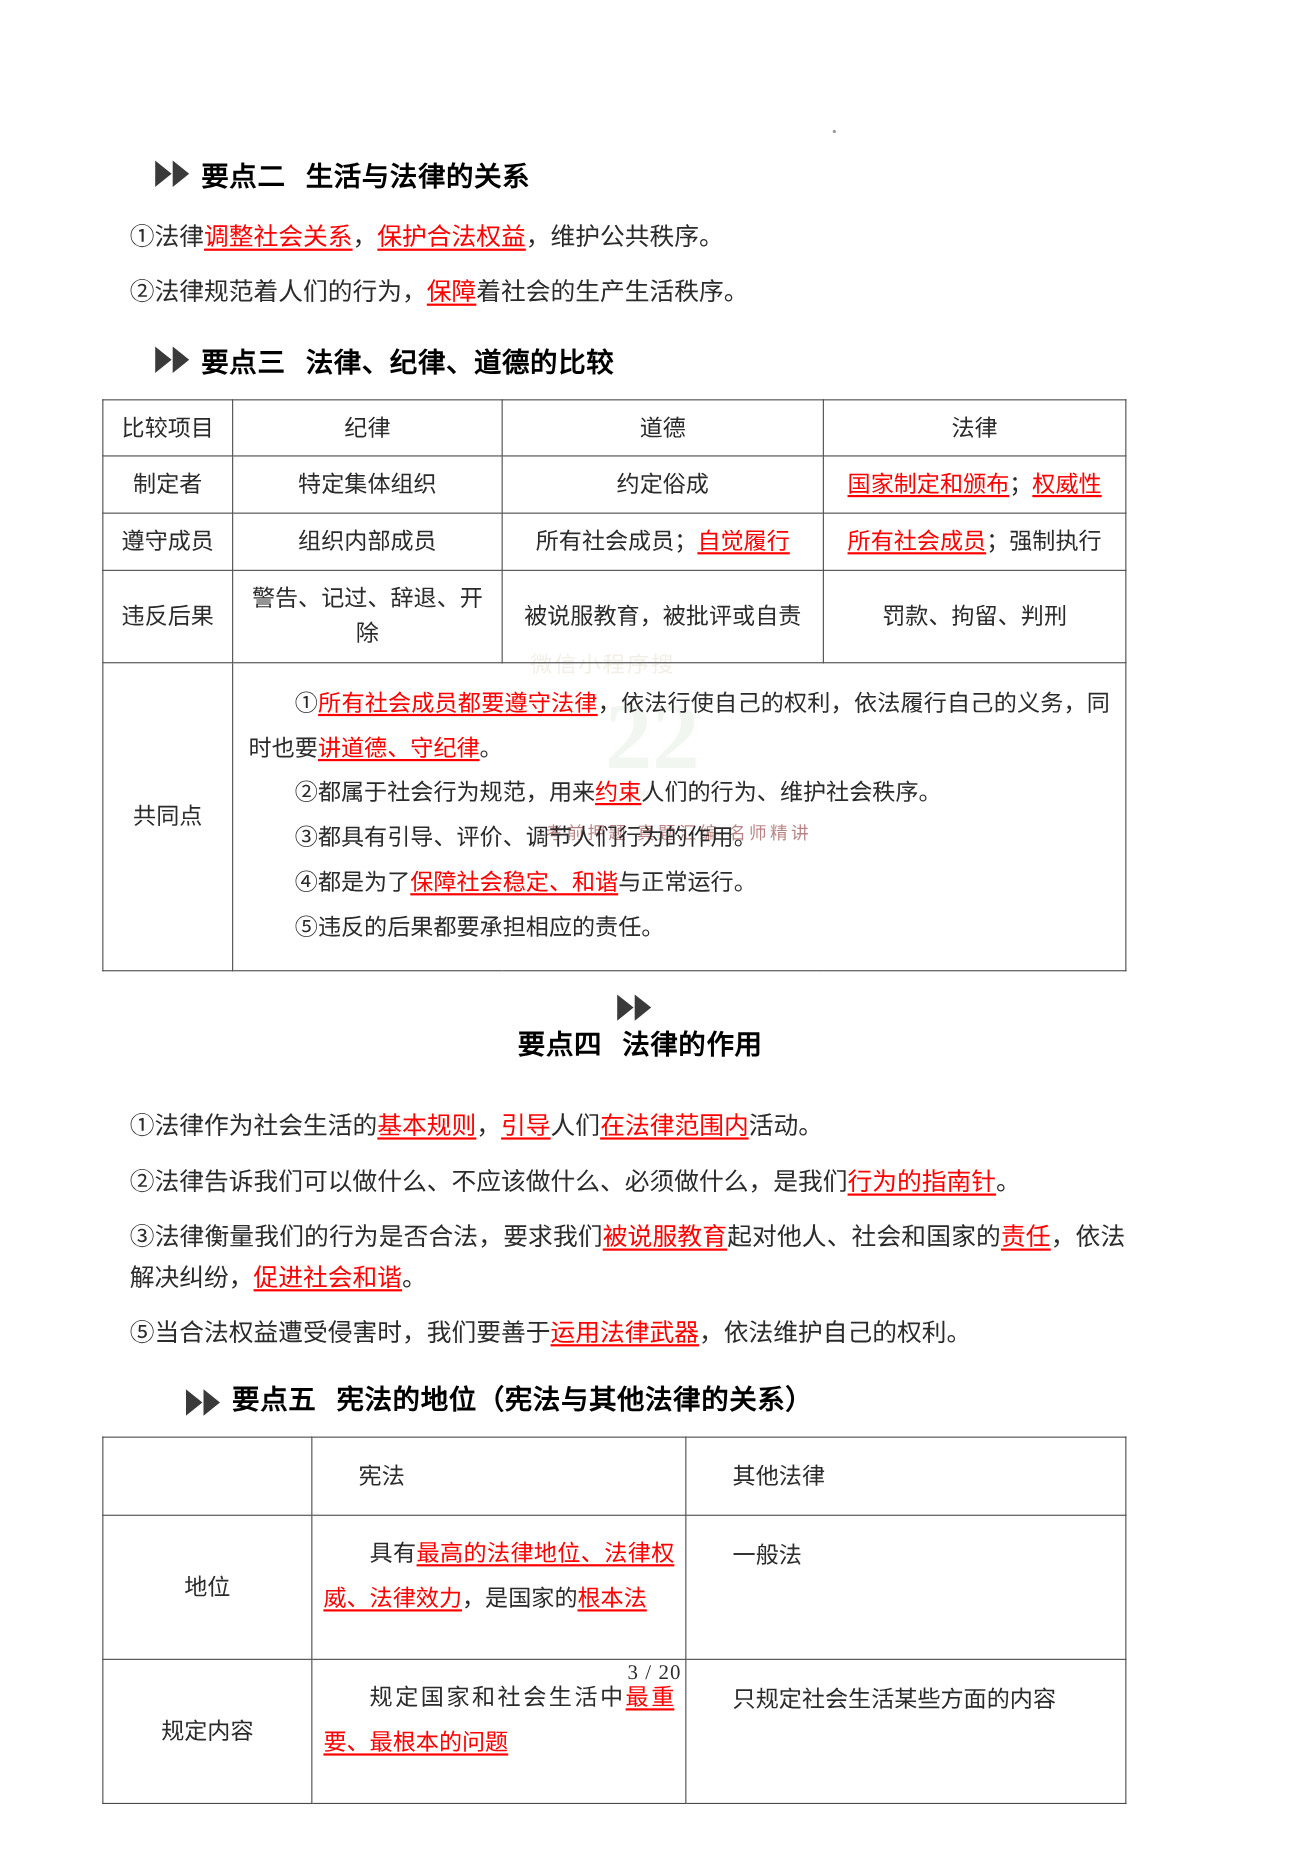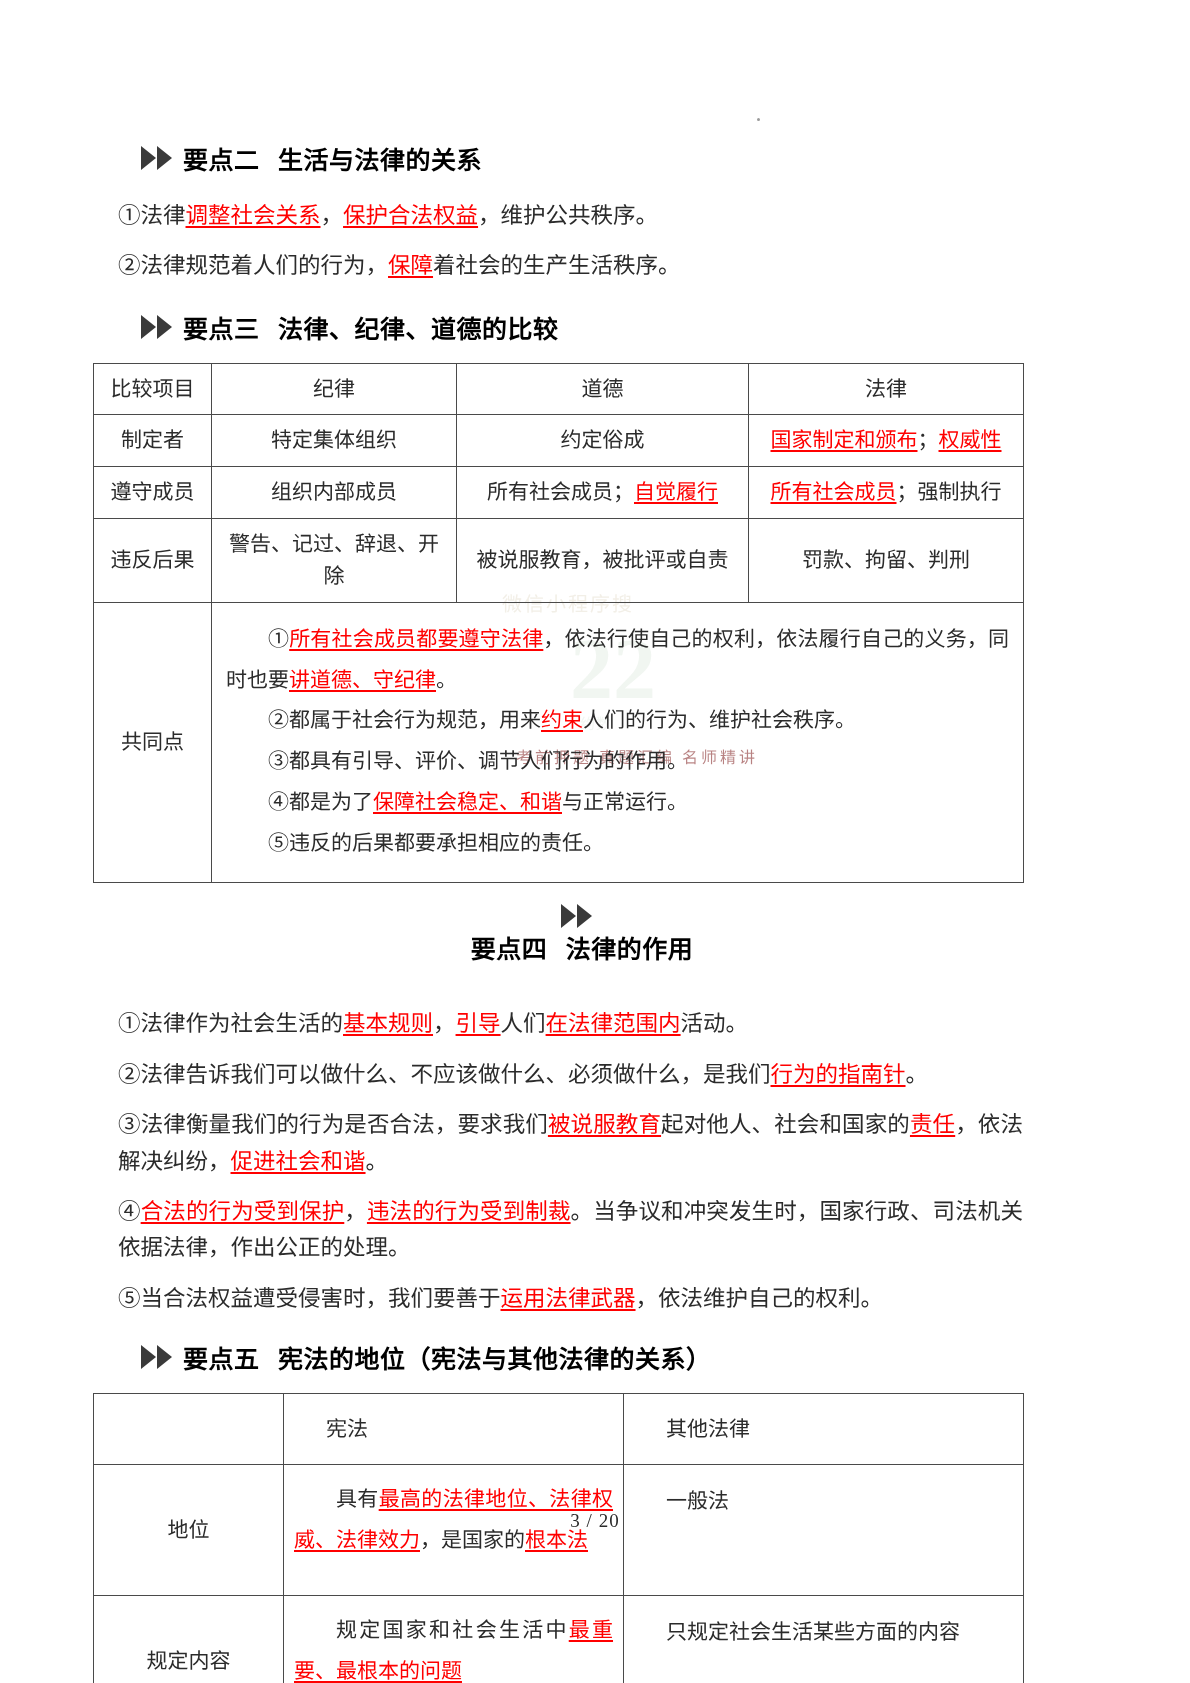--- a/index.html
+++ b/index.html
@@ -24,21 +24,21 @@
   .content {
     position: absolute;
     left: 93px;
     top: 0;
     width: 930px;
   }
 
   
   .watermark {
     position: absolute;
-    left: 450px;
+    left: 430px;
     top: 560px;
     width: 360px;
     height: 240px;
     pointer-events: none;
     z-index: 0;
     opacity: 0.55;
   }
   .wm-text-top {
     position: absolute;
     left: 52px;
@@ -275,29 +275,26 @@
     <div style="margin-top:20px;">
       <p class="body-line" style="margin-left:25px;margin-top:41px;">
         <span><span>①法律作为社会生活的</span><span class="ru">基本规则</span><span>，</span><span class="ru">引导</span><span>人们</span><span class="ru">在法律范围内</span><span>活动。</span></span>
       </p>
       <p class="body-line" style="margin-left:25px; margin-top:14px;">
         <span><span>②法律告诉我们可以做什么、不应该做什么、必须做什么，是我们</span><span class="ru">行为的指南针</span><span>。</span></span>
       </p>
       <p class="body-line" style="margin-left:25px; margin-top:14px; text-indent:0; margin-left:0; padding-left:25px; text-align:justify;">
         <span><span>③法律衡量我们的行为是否合法，要求我们</span><span class="ru">被说服教育</span><span>起对他人、社会和国家的</span><span class="ru">责任</span><span>，依法解决纠纷，</span><span class="ru">促进社会和谐</span><span>。</span></span>
       </p>
-      <p class="body-line" style="margin-top:14px; padding-left:25px; text-align:justify;">
-        <span><span>④</span><span class="ru">合法的行为受到保护</span><span>，</span><span class="ru">违法的行为受到制裁</span><span>。当争议和冲突发生时，国家行政、司法机关依据法律，作出公正的处理。</span></span>
-      </p>
       <p class="body-line" style="margin-top:14px; padding-left:25px;">
         <span><span>⑤当合法权益遭受侵害时，我们要善于</span><span class="ru">运用法律武器</span><span>，依法维护自己的权利。</span></span>
       </p>
     </div>
 
-    <div class="heading" style="margin-top:22px; margin-left:48px;">
+    <div class="heading" style="margin-top:22px; margin-left:76px;align-items:flex-end;">
       <span class="arrows">
         <svg width="38" height="26" viewBox="0 0 38 26" aria-hidden="true">
           <polygon points="0,1 15,13 0,25" fill="#3a3a3a"></polygon>
           <polygon points="16,1 31,13 16,25" fill="#3a3a3a"></polygon>
         </svg>
       </span>
       <span class="heading-label">要点五  宪法的地位（宪法与其他法律的关系）</span>
     </div>
 
     <table class="doc-table" style="margin-top:18px;">

